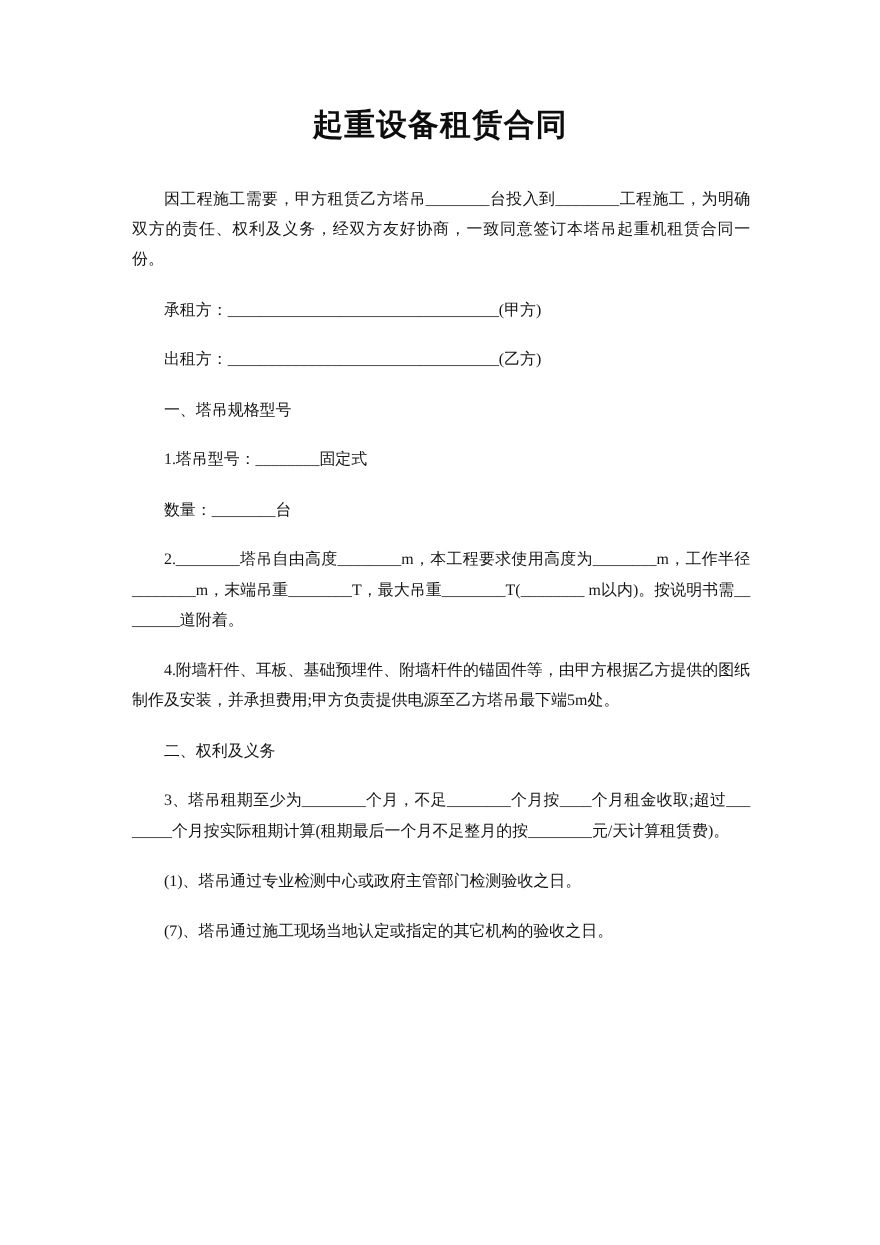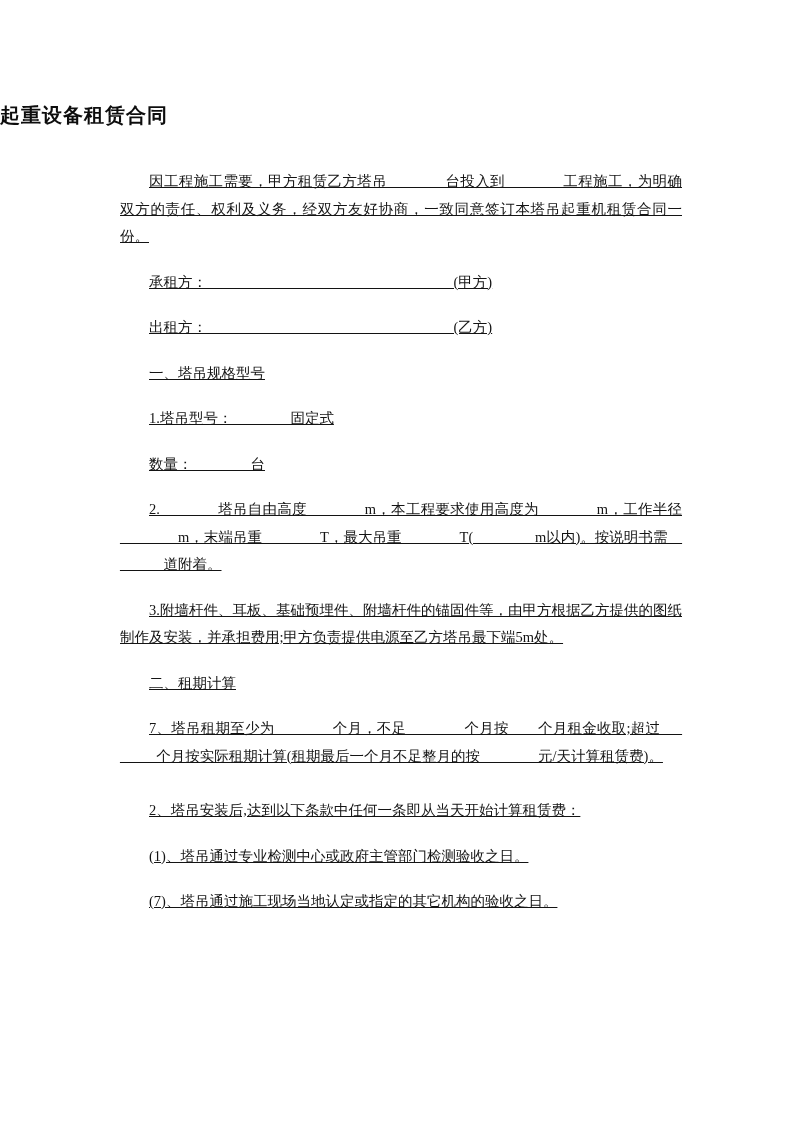--- a/index.html
+++ b/index.html
@@ -11,33 +11,32 @@
     position: relative;
     width: 800px;
     height: 1132px;
     background: #ffffff;
     overflow: hidden;
     font-family: "Liberation Serif", "DejaVu Serif", serif;
     color: #141414;
   }
   .doc-title {
     margin: 96px 0 34px 0;
-    text-align: left;
-    font-size: 20px;
+    text-align: center;
+    font-size: 28px;
     font-weight: bold;
     line-height: 38px;
     letter-spacing: 1px;
     color: #0d0d0d;
   }
   .doc-body {
     margin: 0 118px 0 120px; 
     font-size: 14.5px;
     line-height: 27.5px;
     text-align: justify;
-    text-decoration: underline;
   }
   .para {
     margin: 0 0 18px 0;
     text-indent: 2em;
     word-break: break-all;
   }
   .para.gap-before {
     margin-top: 27px;
   }
 </style>
@@ -47,20 +46,19 @@
 <div class="page">
   <h1 class="doc-title">起重设备租赁合同</h1>
   <div class="doc-body">
       <p class="para">因工程施工需要，甲方租赁乙方塔吊________台投入到________工程施工，为明确双方的责任、权利及义务，经双方友好协商，一致同意签订本塔吊起重机租赁合同一份。</p>
       <p class="para">承租方：__________________________________(甲方)</p>
       <p class="para">出租方：__________________________________(乙方)</p>
       <p class="para">一、塔吊规格型号</p>
       <p class="para">1.塔吊型号：________固定式</p>
       <p class="para">数量：________台</p>
       <p class="para">2.________塔吊自由高度________m，本工程要求使用高度为________m，工作半径________m，末端吊重________T，最大吊重________T(________ m以内)。按说明书需________道附着。</p>
-      <p class="para">3.附墙杆件、耳板、基础预埋件、附墙杆件的锚固件等，由甲方根据乙方提供的图纸制作及安装，并承担费用;甲方负责提供电源至乙方塔吊最下端5m处。</p>
-      <p class="para">二、租期计算</p>
-      <p class="para">7、塔吊租期至少为________个月，不足________个月按____个月租金收取;超过________个月按实际租期计算(租期最后一个月不足整月的按________元/天计算租赁费)。</p>
-      <p class="para gap-before">2、塔吊安装后,达到以下条款中任何一条即从当天开始计算租赁费：</p>
+      <p class="para">4.附墙杆件、耳板、基础预埋件、附墙杆件的锚固件等，由甲方根据乙方提供的图纸制作及安装，并承担费用;甲方负责提供电源至乙方塔吊最下端5m处。</p>
+      <p class="para">二、权利及义务</p>
+      <p class="para">3、塔吊租期至少为________个月，不足________个月按____个月租金收取;超过________个月按实际租期计算(租期最后一个月不足整月的按________元/天计算租赁费)。</p>
       <p class="para">(1)、塔吊通过专业检测中心或政府主管部门检测验收之日。</p>
       <p class="para">(7)、塔吊通过施工现场当地认定或指定的其它机构的验收之日。</p>
     </div>
 </div>
 
 </body></html>

